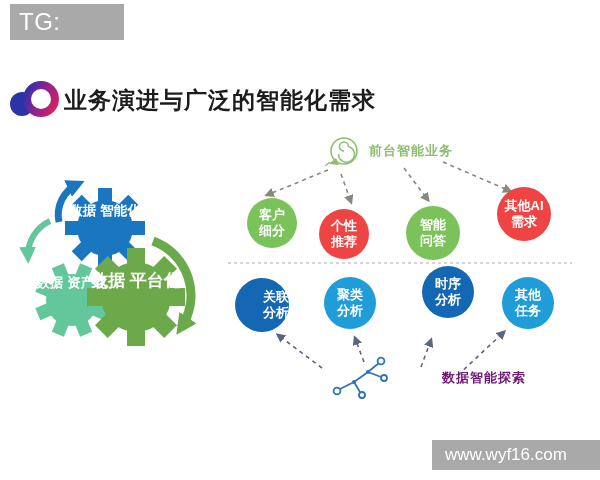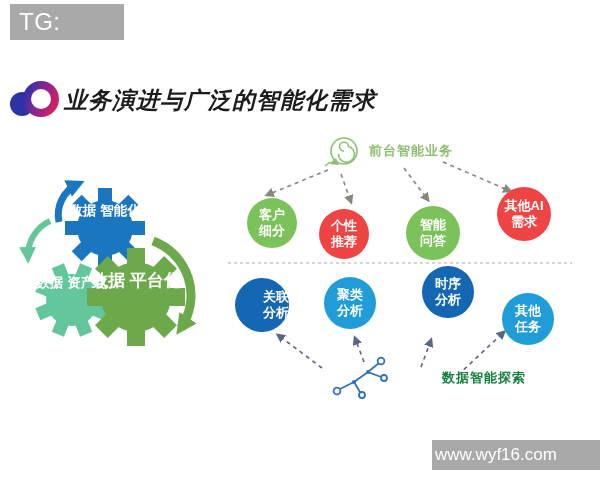--- a/index.html
+++ b/index.html
@@ -22,21 +22,21 @@
   .logo .ring{
     position:absolute;left:13px;top:0;width:36px;height:36px;border-radius:50%;
     background:linear-gradient(115deg,#3330a8 15%,#8f2390 50%,#d6215c 85%);
   }
   .logo .ring::after{
     content:"";position:absolute;left:8px;top:8px;width:20px;height:20px;
     border-radius:50%;background:#ffffff;
   }
   .page-title{
     position:absolute;left:64px;top:85px;font-size:23px;font-weight:bold;
-    color:#1c1c1c;letter-spacing:1px;margin:0;font-style:italic;
+    color:#1c1c1c;letter-spacing:1px;margin:0;
   }
   
   .art{position:absolute;left:0;top:0;width:600px;height:480px;z-index:1;}
   
   .gear-label{
     position:absolute;z-index:2;color:#ffffff;font-weight:bold;text-align:center;
     font-size:13.5px;line-height:1.32;
   }
   .gl-1{left:55px;top:202px;width:100px;}
   .gl-2{left:22px;top:274px;width:100px;}
@@ -52,30 +52,30 @@
   .col-teal{background:#ef4444;}
   .col-blue{background:#1467b3;}
   .col-cyan{background:#209cd8;}
   .b-t1{left:247px;top:198px;width:50px;height:50px;}
   .b-t2{left:319px;top:209px;width:50px;height:50px;text-align:right;}
   .b-t3{left:406px;top:206px;width:54px;height:54px;}
   .b-t4{left:497px;top:187px;width:54px;height:54px;}
   .b-b1{left:235px;top:278px;width:54px;height:54px;align-items:flex-end;}
   .b-b2{left:324px;top:277px;width:52px;height:52px;}
   .b-b3{left:422px;top:266px;width:52px;height:52px;}
-  .b-b4{left:502px;top:293px;width:52px;height:52px;}
+  .b-b4{left:502px;top:277px;width:52px;height:52px;}
   
   .flow-label{position:absolute;z-index:2;font-size:13px;letter-spacing:1px;}
   .fl-top{left:369px;top:142px;color:#8cbf70;font-weight:bold;}
-  .fl-bottom{left:442px;top:369px;color:#15803d;font-weight:bold;}
+  .fl-bottom{left:442px;top:369px;color:#701a75;font-weight:bold;}
   
   .footer-bar{
     position:absolute;left:432px;top:440px;width:168px;height:30px;z-index:2;
     background:#a9a9a9;color:#ffffff;font-size:17px;line-height:30px;
-    padding-left:3px;box-sizing:border-box;
+    padding-left:13px;box-sizing:border-box;
   }
 </style>
 </head>
 <body>
 
 <div class="header-badge">TG: MYYJJPP</div>
 
 <div class="logo">
   <div class="dot"></div>
   <div class="ring"></div>

